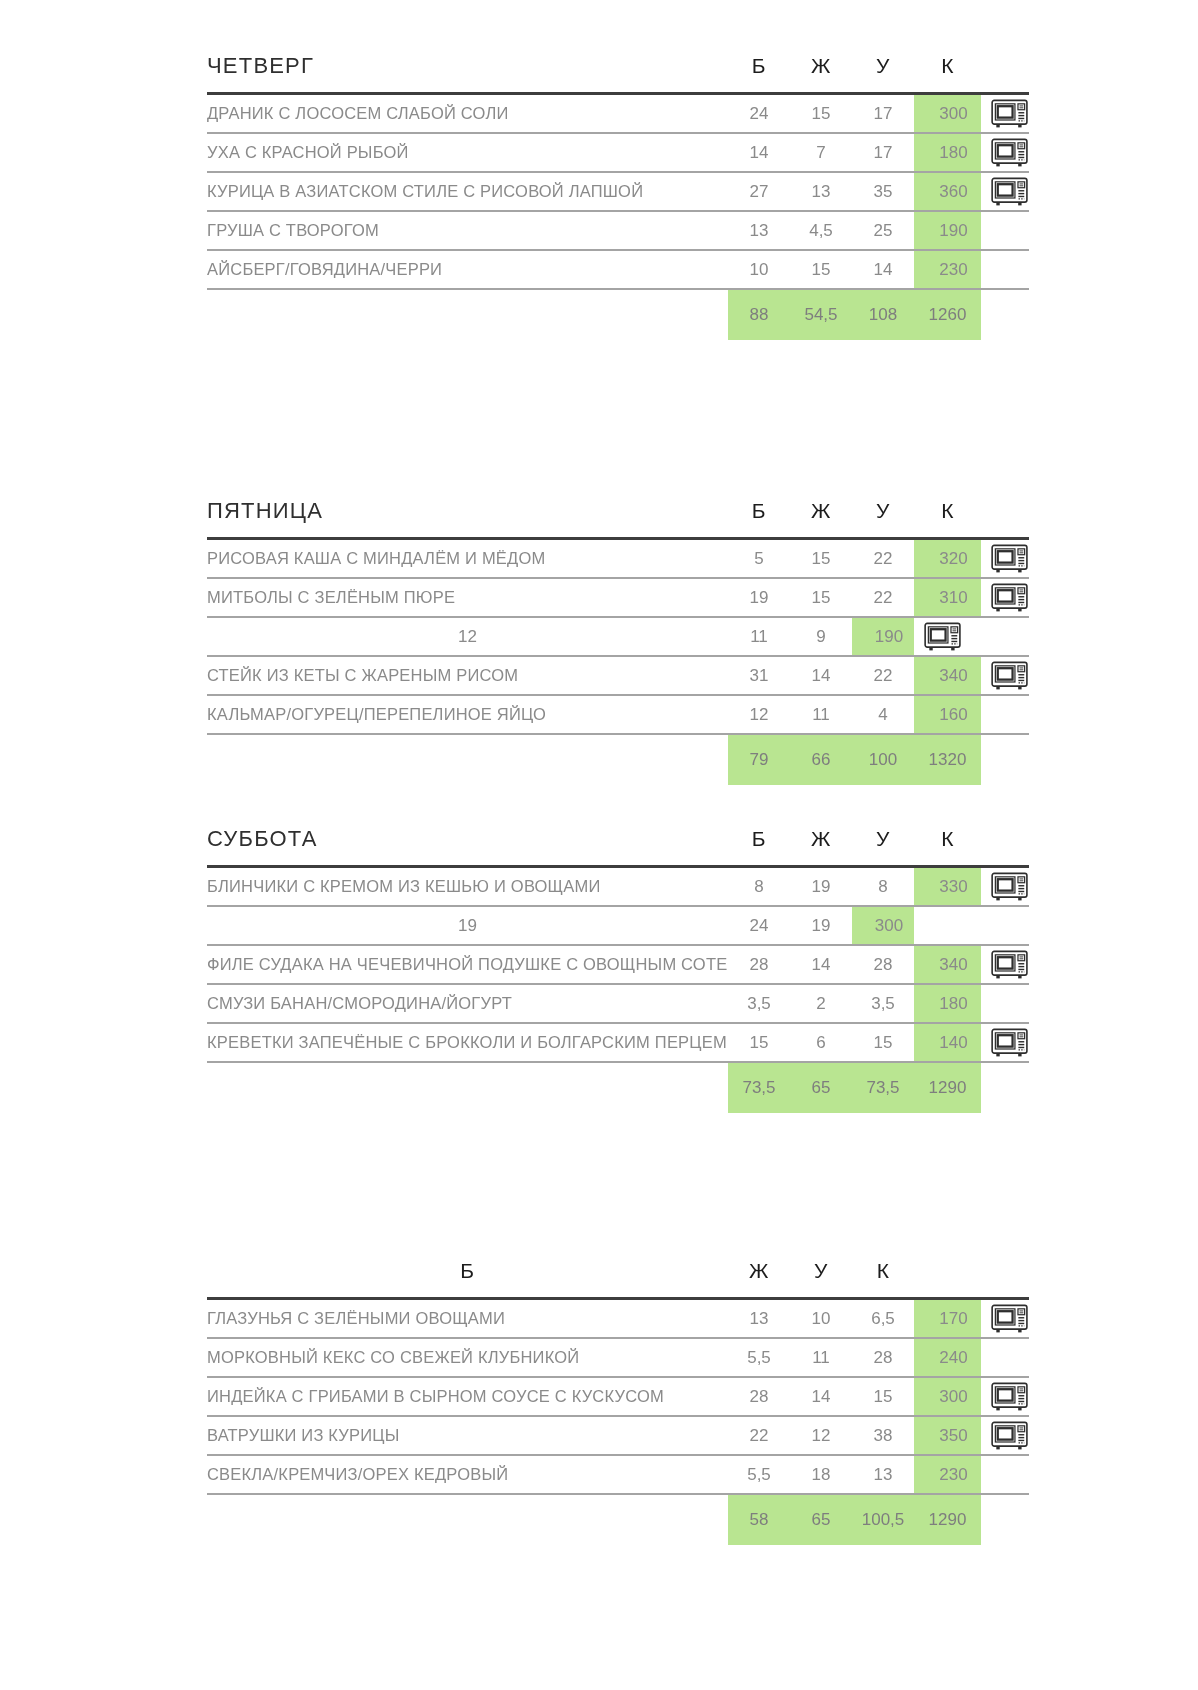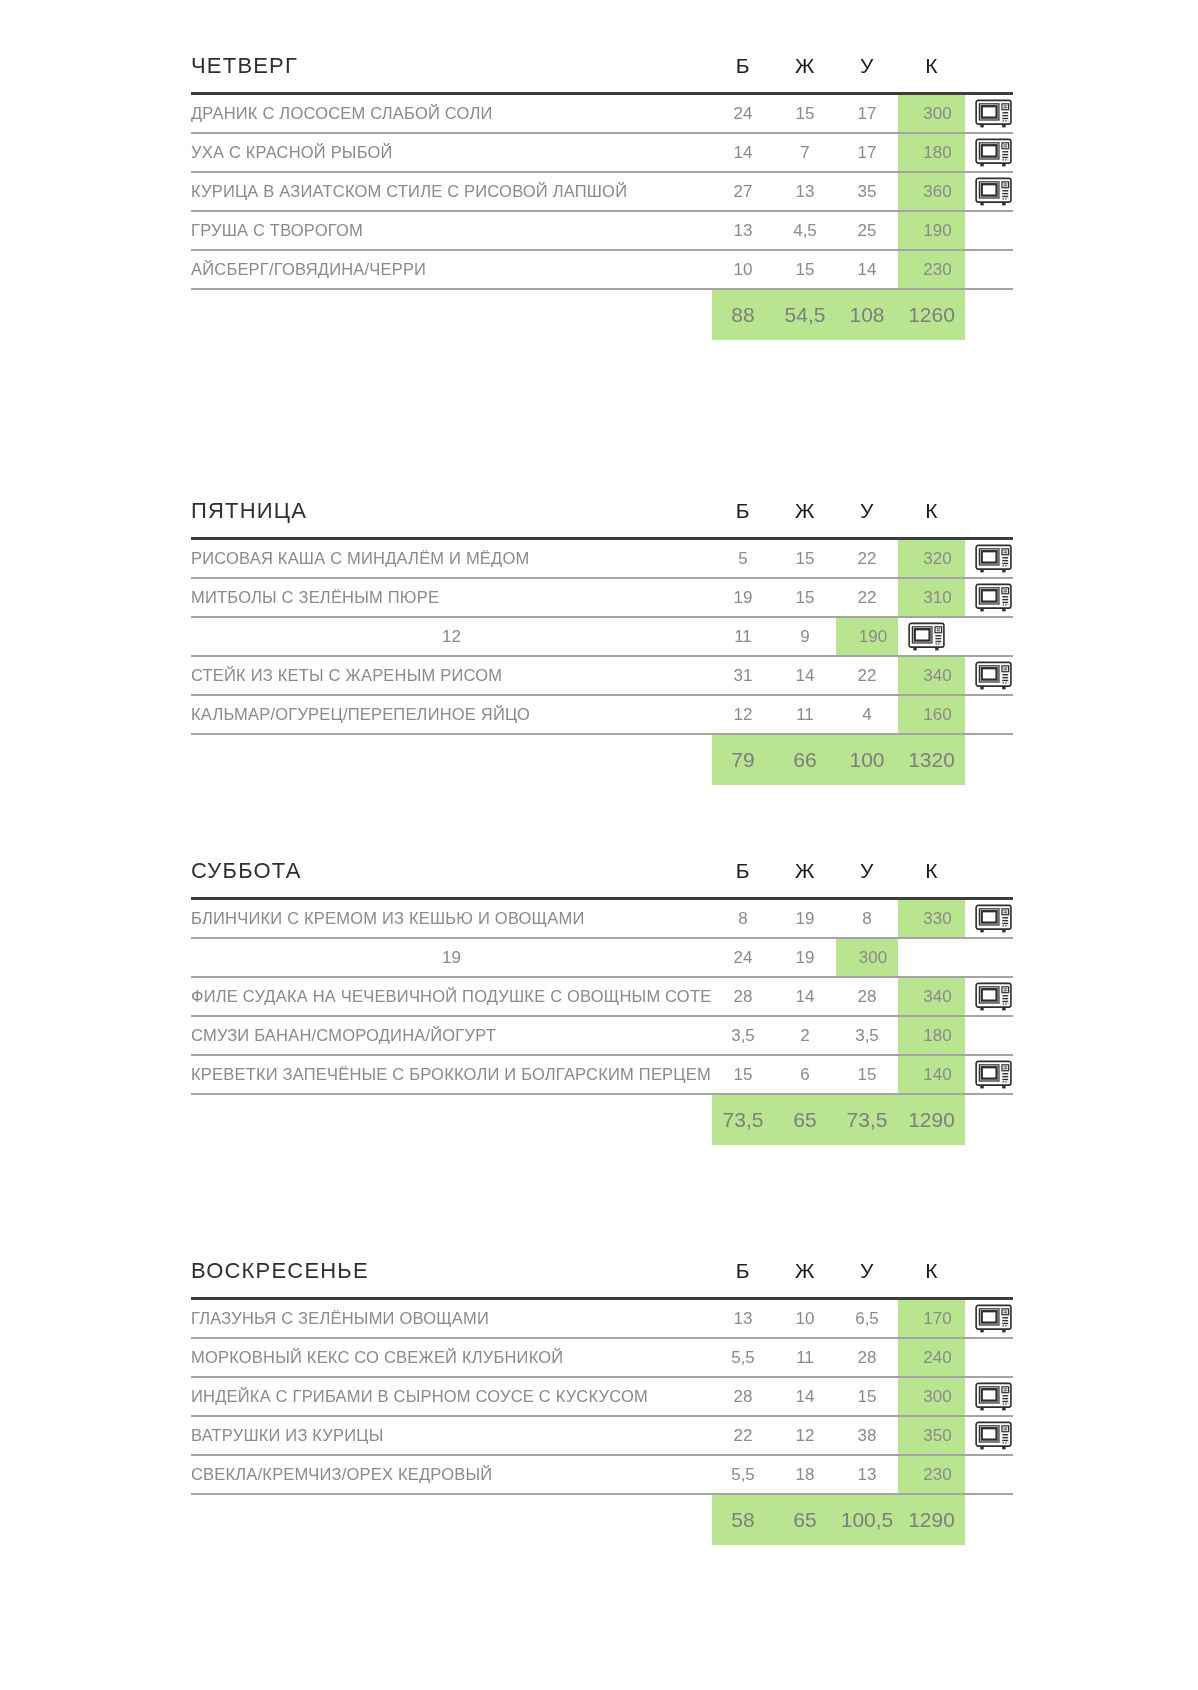--- a/index.html
+++ b/index.html
@@ -8,25 +8,25 @@
     --head-dark:#2f2f2f;
     --thin-line:#a4a4a4;
     --thick-line:#3d3d3d;
   }
   *{margin:0;padding:0;box-sizing:border-box;}
   html,body{background:#ffffff;}
   body{
     width:1198px;height:1690px;position:relative;overflow:hidden;
     font-family:"Liberation Sans", sans-serif;
   }
-  .page{position:absolute;inset:0;background:#ffffff;}
+  .page{position:absolute;inset:0;background:#ffffff;margin-left:16px;}
   .day-section{position:absolute;left:191px;width:822px;}
   .day-section:nth-of-type(1){top:40px;}
   .day-section:nth-of-type(2){top:485px;}
-  .day-section:nth-of-type(3){top:845px;}
+  .day-section:nth-of-type(3){top:813px;}
   .day-section:nth-of-type(4){top:1245px;}
 
   .sec-header,.dish-row,.totals-row{
     display:grid;
     grid-template-columns:1fr 62px 62px 62px 67px 48px;
     align-items:stretch;
   }
   .sec-header{height:52px;}
   .day-name{
     display:flex;align-items:center;
@@ -46,21 +46,21 @@
   .val{
     display:flex;align-items:center;justify-content:center;
     font-size:17px;color:var(--dish-gray);
   }
   .cal-cell{background:var(--green);padding-left:12px;}
   .icon-cell{display:flex;align-items:center;justify-content:flex-start;padding-left:10px;}
   .mw{display:flex;align-items:center;}
   .totals-row{height:50px;}
   .totals-row .t-val{
     display:flex;align-items:center;justify-content:center;
-    font-size:21px;color:#7e7e7e;background:var(--green);
+    font-size:17px;color:#7e7e7e;background:var(--green);
   }
   .t-spacer{background:transparent;}
 </style>
 </head>
 <body>
 
 <div class="page">
   <div id="sections">
   <section class="day-section">
     <div class="sec-header">
@@ -420,21 +420,20 @@
       <div class="t-val">73,5</div>
       <div class="t-val">65</div>
       <div class="t-val">73,5</div>
       <div class="t-val">1290</div>
       <div class="t-spacer"></div>
     </div>
   </section>
 
   <section class="day-section">
     <div class="sec-header">
-      <div class="day-name">ВОСКРЕСЕНЬЕ</div>
       <div class="col-h">Б</div>
       <div class="col-h">Ж</div>
       <div class="col-h">У</div>
       <div class="col-h">К</div>
       <div class="col-h"></div>
     </div>
     <div class="rows">
   <div class="dish-row">
     <div class="dish-name">ГЛАЗУНЬЯ С ЗЕЛЁНЫМИ ОВОЩАМИ</div>
     <div class="val">13</div>

